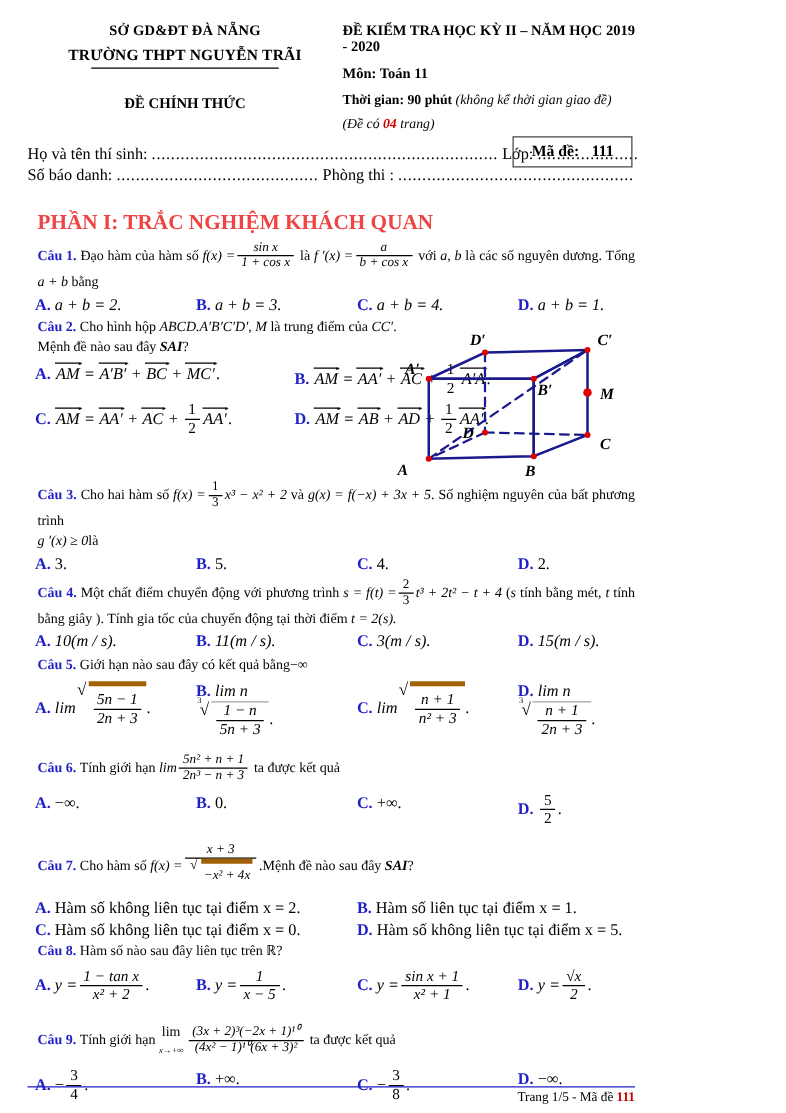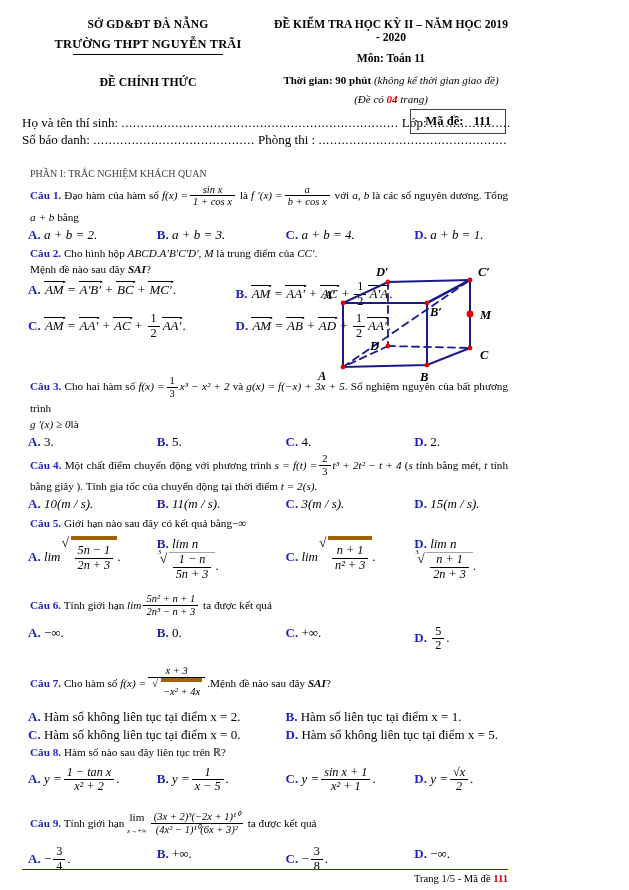--- a/index.html
+++ b/index.html
@@ -10,21 +10,21 @@
     color:#000;
     font-size:11.2px;
     position:relative;
     overflow:hidden;
   }
   .page{position:relative; width:530px; height:890px; padding:0;}
 
   
   .header{display:flex; padding:18px 22px 0 22px;}
   .hdr-left{width:252px; text-align:center; position:relative;}
-  .hdr-right{flex:1; text-align:center;}
+  .hdr-right{flex:1; }
   .bold{font-weight:bold;}
   .hdr-line1{font-weight:bold; font-size:11.6px; letter-spacing:.2px;}
   .hdr-line2{font-weight:bold; font-size:12.4px; margin-top:6px; letter-spacing:.2px;}
   .rule-under{width:150px; height:1px; background:#000; margin:2px auto 0 auto;}
   .hdr-dcthuc{font-weight:bold; font-size:11.8px; margin-top:20px;}
   .hdr-r1{font-weight:bold; font-size:11.6px;}
   .hdr-r2{font-weight:bold; font-size:11.6px; margin-top:8px;}
   .hdr-r3{margin-top:9px; font-size:11px;}
   .hdr-r4{margin-top:7px; font-size:11px;}
   .it{font-style:italic;}
@@ -37,21 +37,21 @@
   .dots{letter-spacing:.6px;}
   .made-box{
     position:absolute; right:24px; top:4px;
     border:1.4px solid #444; padding:4px 14px;
     font-weight:bold; font-size:12.6px; white-space:nowrap;
   }
   .made-box .code{margin-left:10px;}
 
   
   .content{padding:10px 22px 0 22px; position:relative;}
-  .part-title{color:#404040; font-weight:normal; font-size:10px; margin:10px 0 5px 8px;}
+  .part-title{color:#ef4444; font-weight:bold; font-size:17px; margin:10px 0 5px 8px;}
   .q{position:relative; margin:2px 0 0 8px; line-height:16px; font-size:11.2px; text-align:justify;}
   .qlab{color:#1f1fc4; font-weight:bold;}
   .opt-lab{color:#1f1fc4; font-weight:bold;}
   .math{font-style:italic; font-family:"Liberation Serif", serif;}
 
   
   .opts{display:flex; margin:2px 0 0 6px; font-size:13px;gap:35px;}
   .opts > div{flex:1;}
   .opts-tall{align-items:flex-start; margin-top:4px;}
 

